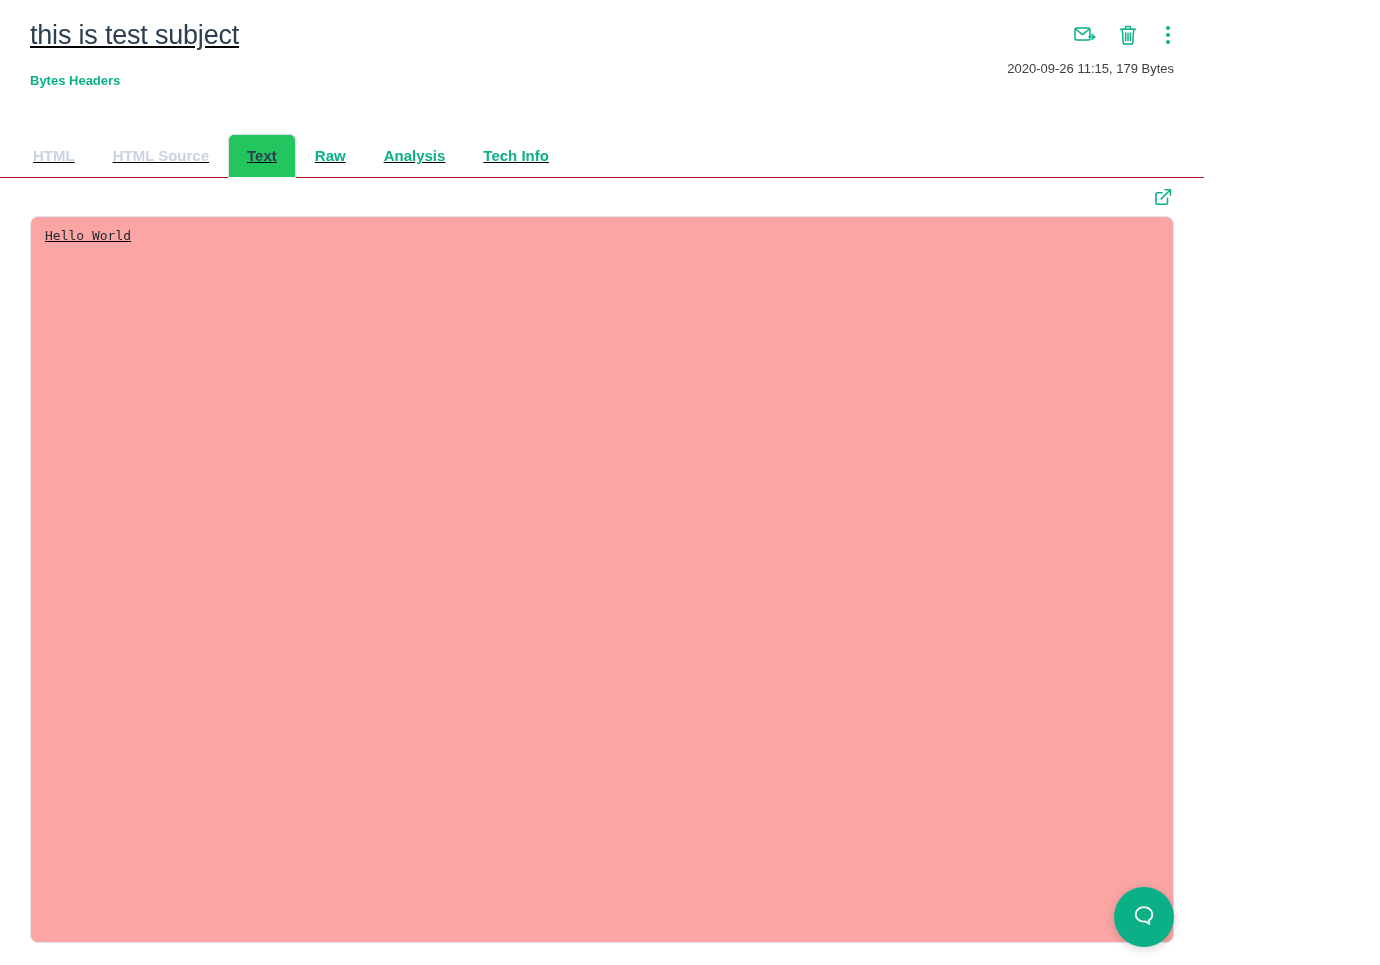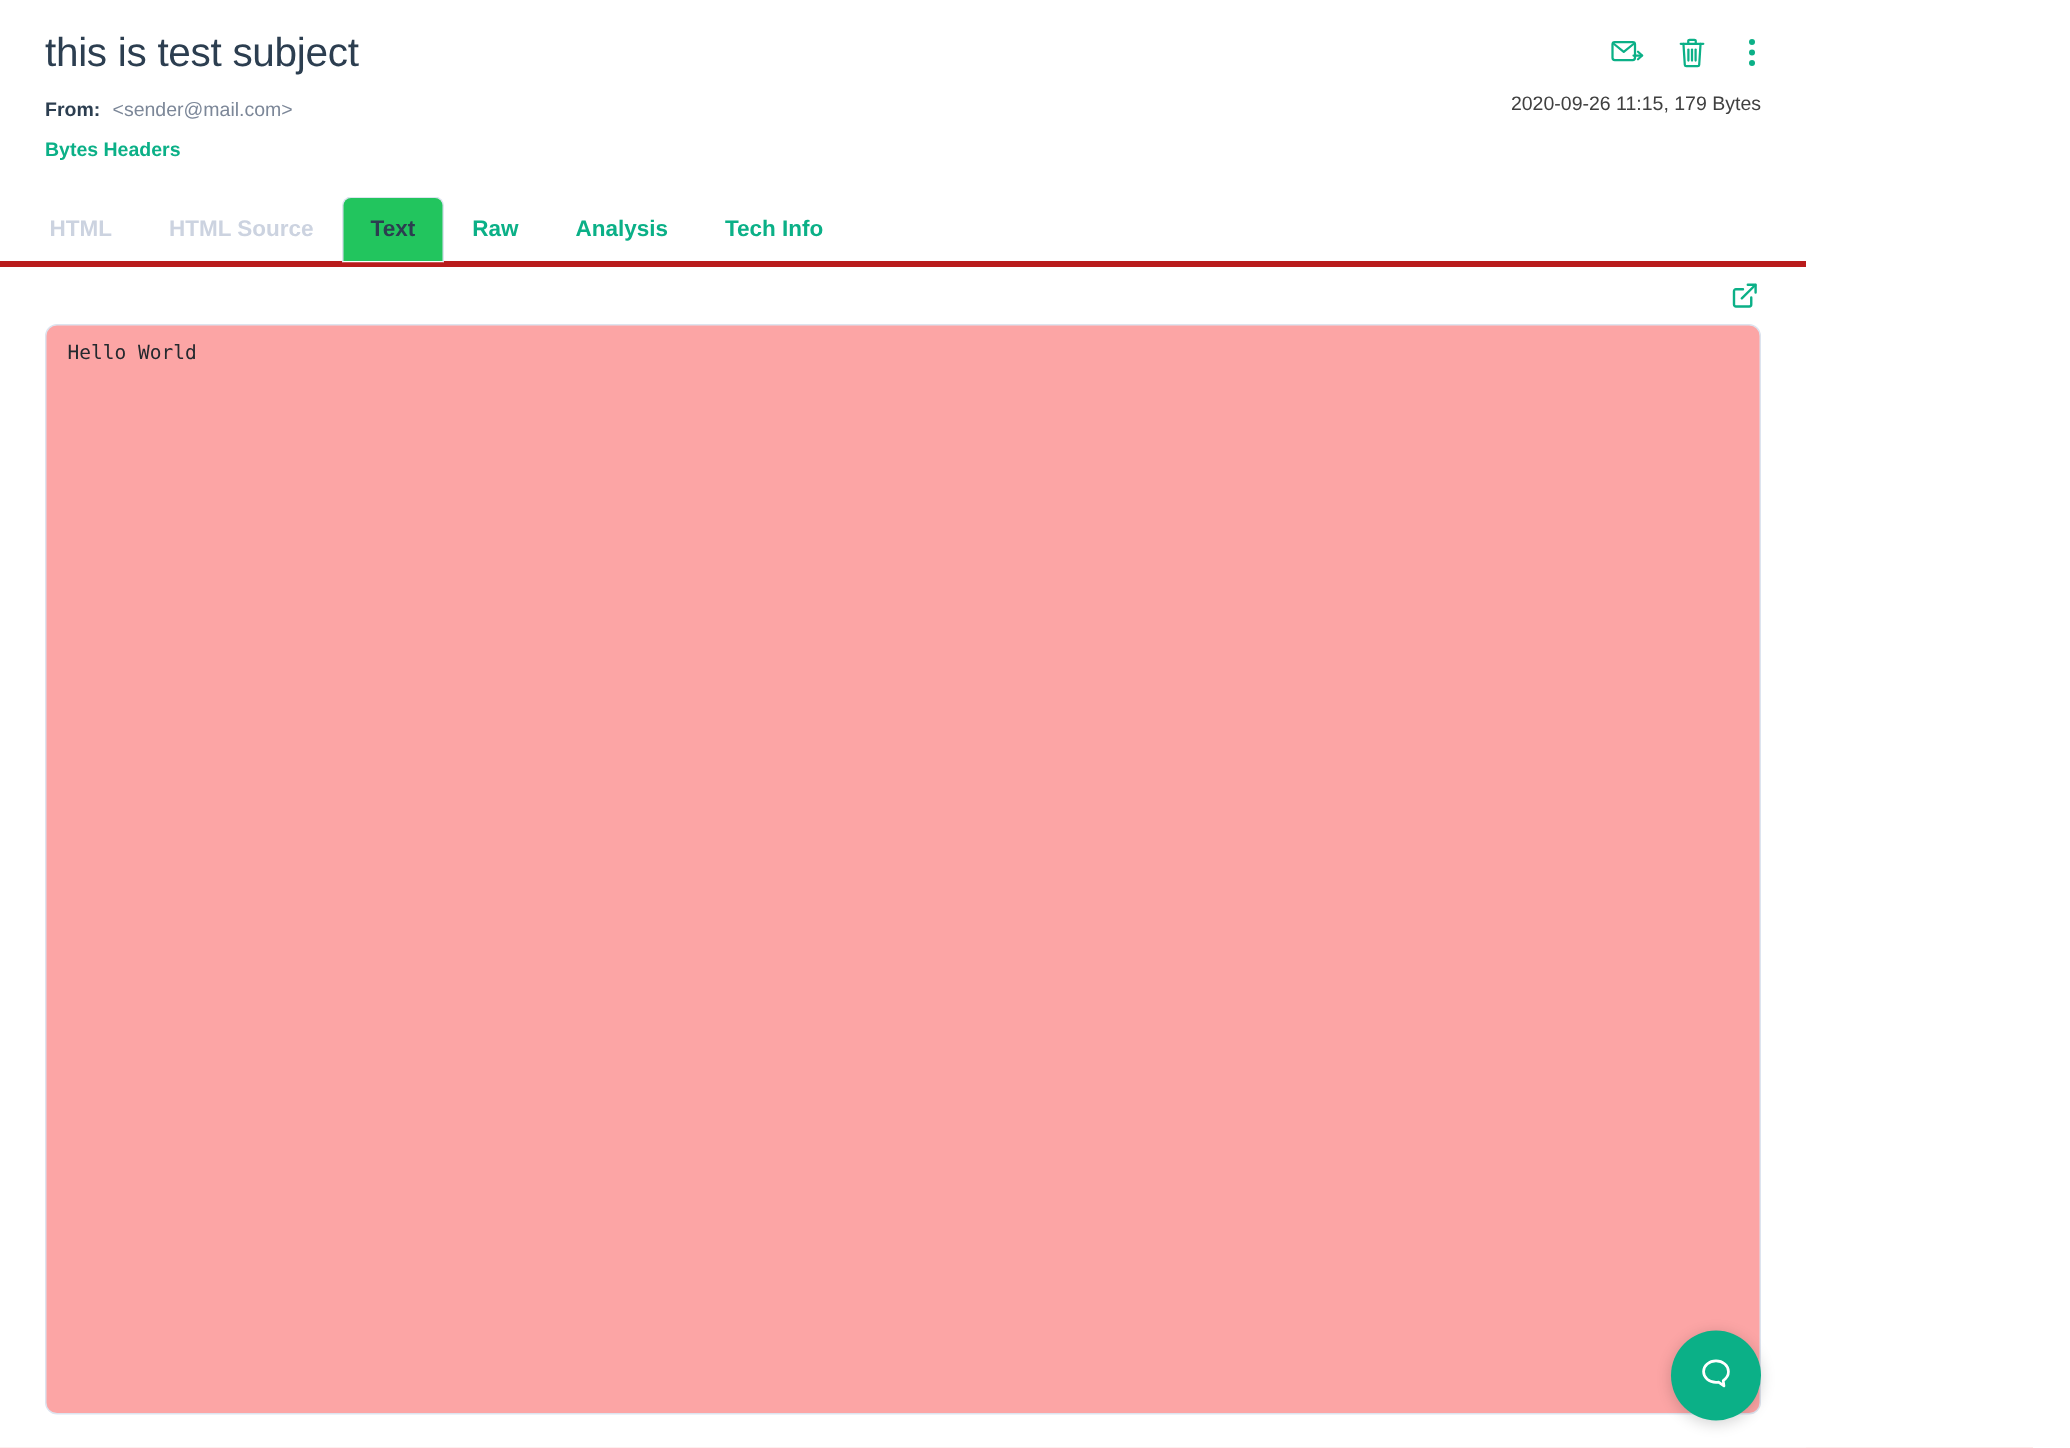--- a/index.html
+++ b/index.html
@@ -12,20 +12,21 @@
     background: #ffffff;
     font-family: "Liberation Sans", sans-serif;
     overflow: hidden;
   }
 
   .app {
     position: relative;
     width: 1204px;
     height: 965px;
     background: #ffffff;
+    text-decoration: underline;
   }
 
   
   .header {
     position: relative;
     padding: 18px 30px 0 30px;
     height: 136px;
   }
 
   .subject {
@@ -111,21 +112,21 @@
     color: #404040;
     white-space: nowrap;
   }
 
   
   .tabbar {
     position: relative;
     height: 42px;
     margin: 0;
     padding: 0 14px;
-    border-bottom: 4px solid #b91c1c;
+    border-bottom: 1px solid #b91c1c;
     display: flex;
     align-items: flex-end;
   }
   .tab {
     position: relative;
     font-size: 15px;
     font-weight: bold;
     padding: 10px 18px;
     line-height: 22px;
     background: transparent;
@@ -207,23 +208,20 @@
 </head>
 <body>
 
 <div class="app">
 
   <div class="header">
 
     <h1 class="subject">this is test subject</h1>
 
     <div class="meta">
-      <span class="meta-row">
-        <span class="meta-label from">From:</span><span class="meta-value">&lt;sender@mail.com&gt;</span>
-      </span>
     </div>
 
     <a class="show-headers">Bytes Headers</a>
 
     <div class="header-actions">
 
       <button class="icon-btn">
         <span>
           <svg width="22" height="18" viewBox="0 0 22 18" fill="none" stroke="currentColor" stroke-width="1.5" stroke-linecap="round" stroke-linejoin="round">
             <rect x="1" y="2" width="15" height="12" rx="1.5"></rect>

